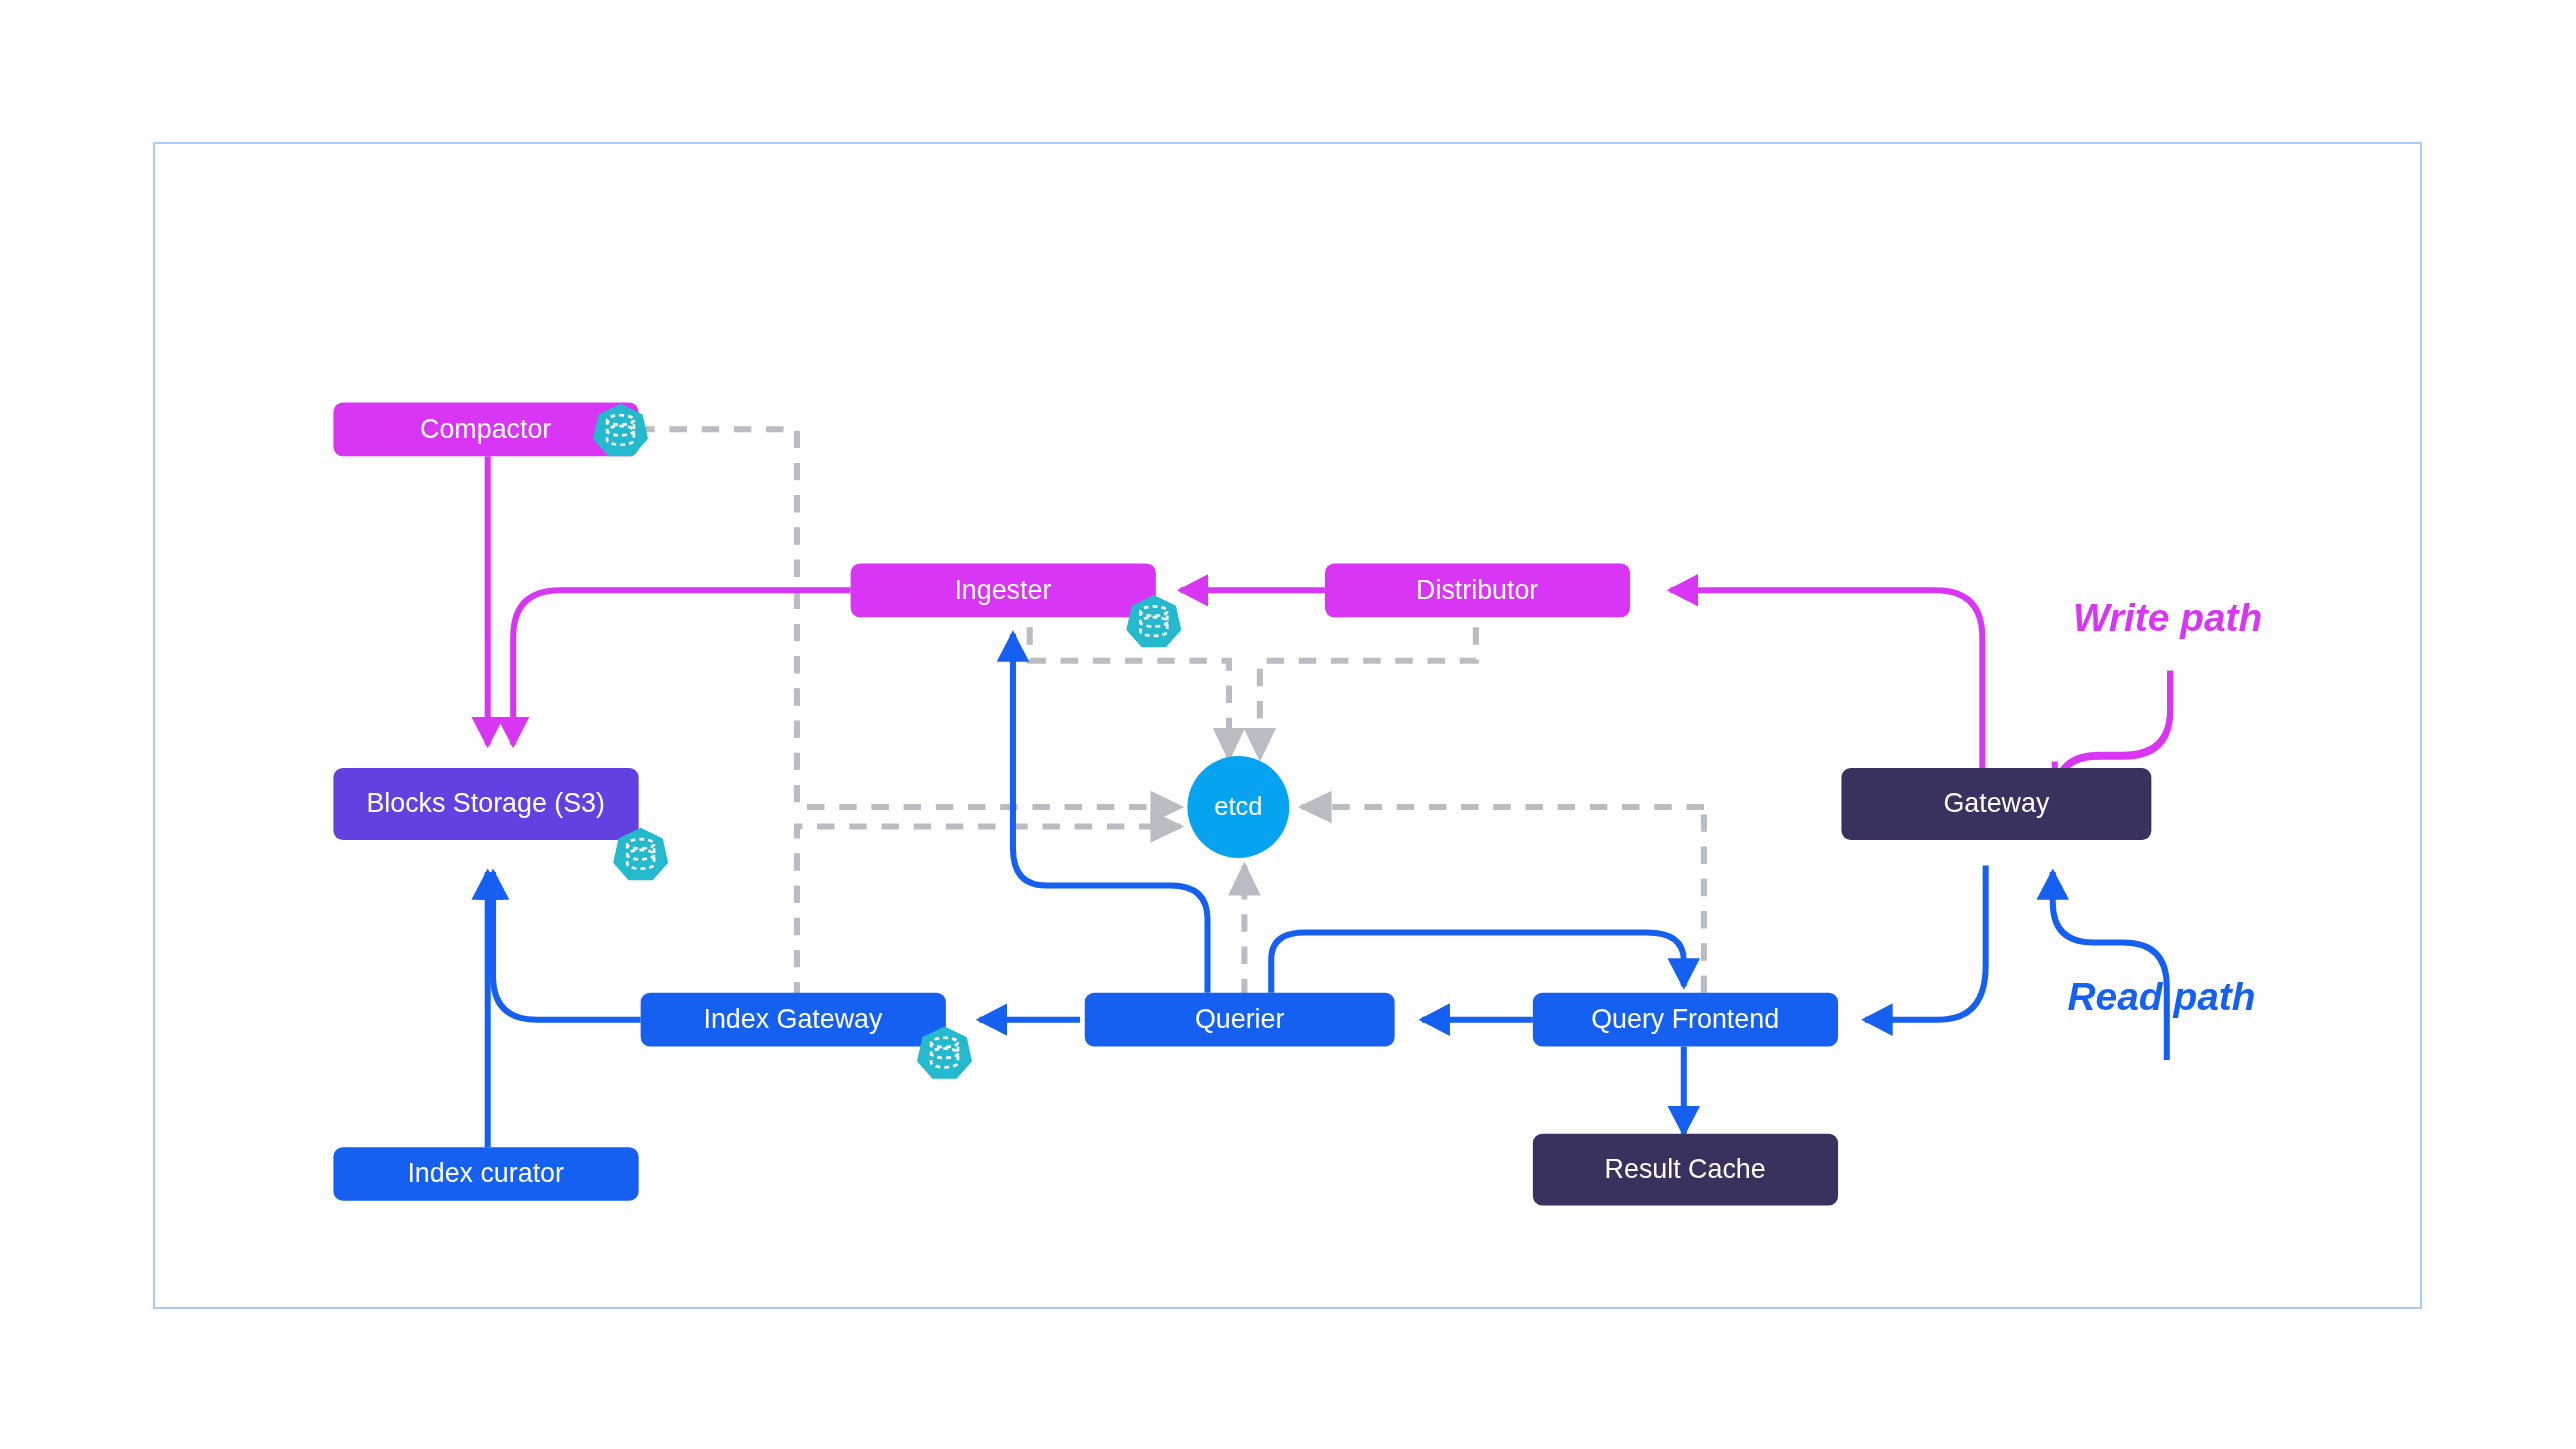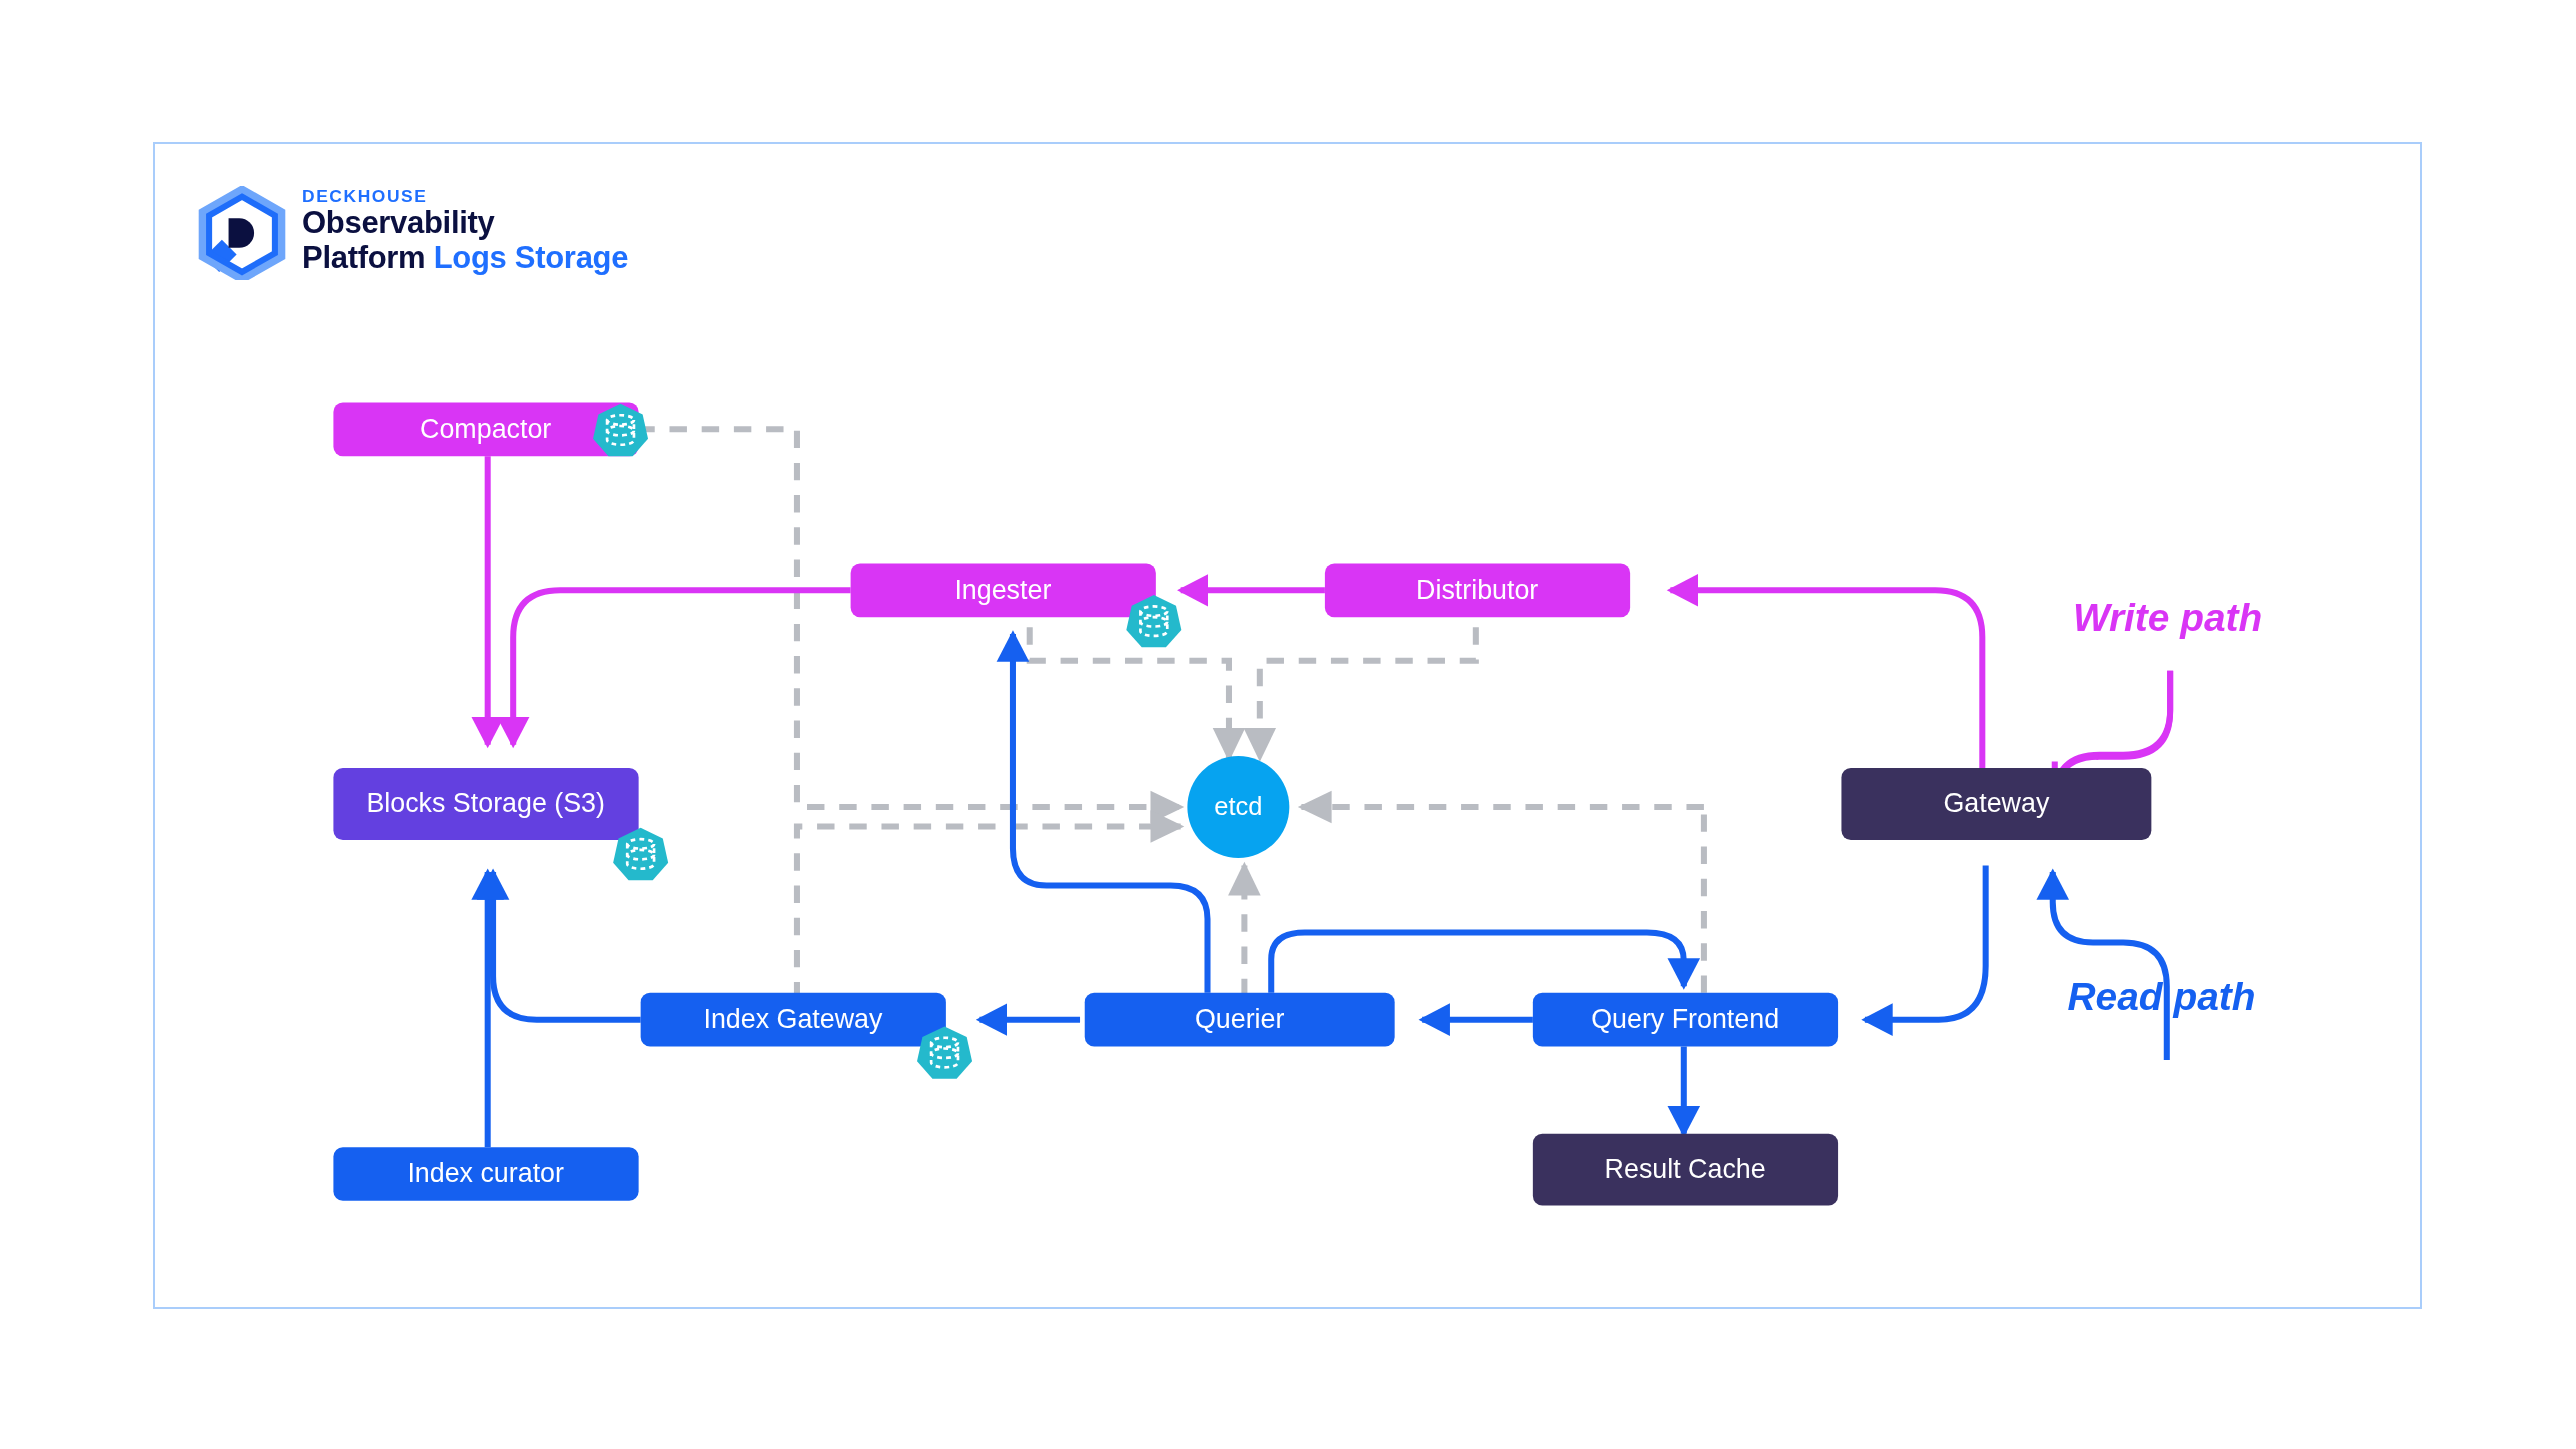--- a/index.html
+++ b/index.html
@@ -25,33 +25,20 @@
   .etcdLabel{font-family:"Liberation Sans",sans-serif;fill:#fff;text-anchor:middle;
              dominant-baseline:middle;font-size:38px;}
 </style>
 </head>
 <body>
 
 <div id="stage">
 
   <div id="frame"></div>
 
-  <div id="logo">
-    <svg class="mark" viewBox="0 0 140 140">
-      <path d="M14 106 L40 80 L62 102 L36 128 Z" fill="#1e6dfa"></path>
-      <polygon points="70,6 128,39 128,105 70,138 12,105 12,39" fill="none" stroke="#6ea6fb" stroke-width="13"></polygon>
-      <polygon points="70,16 119,44 119,100 70,128 21,100 21,44" fill="none" stroke="#1e6dfa" stroke-width="9"></polygon>
-      <path d="M50 48 h16 a22 22 0 0 1 0 44 h-16 z" fill="#0b1040"></path>
-    </svg>
-    <div class="txt">
-      <div class="brand-kicker">DECKHOUSE</div>
-      <div class="brand-l1">Observability</div>
-      <div class="brand-l2"><span>Platform</span> <span class="accent">Logs Storage</span></div>
-    </div>
-  </div>
 
   <svg id="diagram" viewBox="0 0 3840 2160">
     <defs>
       <marker id="mhead" markerWidth="6" markerHeight="6" refX="4.6" refY="3" orient="auto" markerUnits="strokeWidth">
         <path d="M0,0.3 L5.2,3 L0,5.7 z" fill="#d935f5"></path>
       </marker>
       <marker id="bhead" markerWidth="6" markerHeight="6" refX="4.6" refY="3" orient="auto" markerUnits="strokeWidth">
         <path d="M0,0.3 L5.2,3 L0,5.7 z" fill="#1560f0"></path>
       </marker>
       <marker id="ghead" markerWidth="6.4" markerHeight="6.4" refX="5" refY="3.2" orient="auto" markerUnits="strokeWidth">

